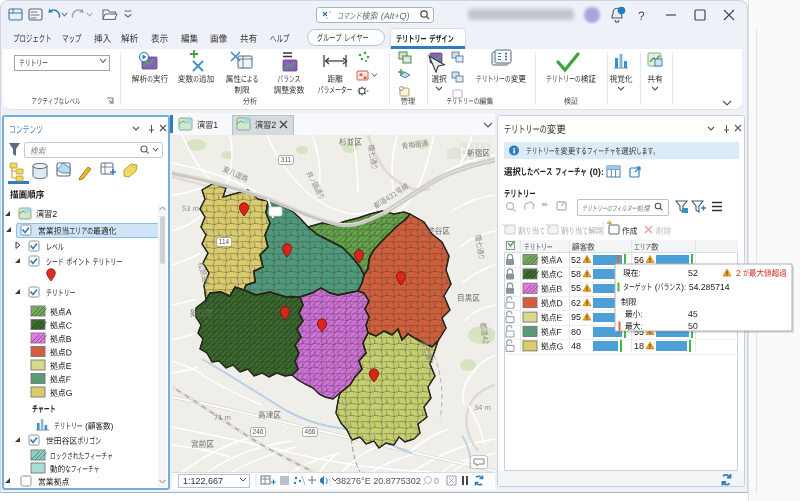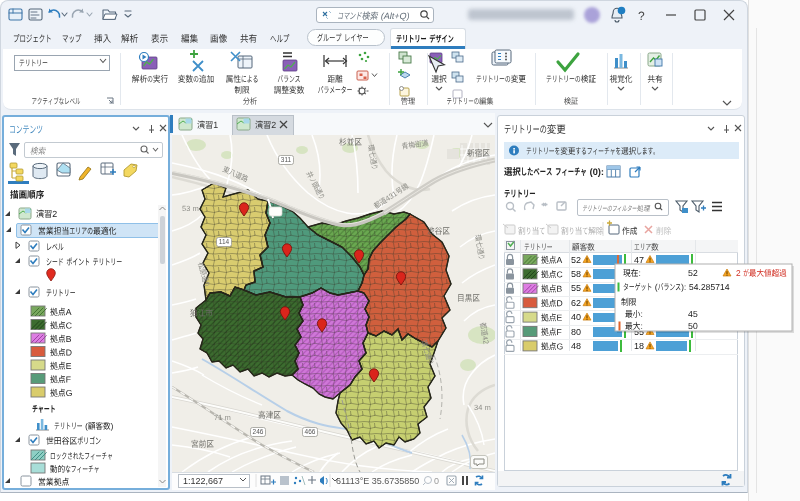--- a/index.html
+++ b/index.html
@@ -264,37 +264,37 @@
     </g>
     <g fill="#8a8a84" transform="translate(302.0 275.0)">
       <use href="#g157" transform="translate(0.0 0) scale(0.0375 -0.0375)"></use>
       <use href="#g156" transform="translate(4.2 0) scale(0.0375 -0.0375)"></use>
       <use href="#g168" transform="translate(10.6 0) scale(0.0375 -0.0375)"></use>
     </g>
   </svg>
 <div style="position:absolute;left:172px;top:472px;width:323px;height:18px;background:#fdfdfd;border-top:1px solid #d8dde2;"></div>
 <div style="position:absolute;left:178px;top:474px;width:72px;height:14px;background:#fff;border:1px solid #b9c0c8;"></div>
 <div style="position:absolute;left:183px;top:476px;font-size:9px;color:#333;font-family:'Liberation Sans',sans-serif;">1:122,667</div>
-<div style="position:absolute;left:336px;top:476px;font-size:9px;color:#555;font-family:'Liberation Sans',sans-serif;">61113°E 35.6735850</div>
+<div style="position:absolute;left:336px;top:476px;font-size:9px;color:#555;font-family:'Liberation Sans',sans-serif;">38276°E 20.8775302</div>
 <div style="position:absolute;left:434px;top:476px;font-size:9px;color:#999;font-family:'Liberation Sans',sans-serif;">0</div>
 <div style="position:absolute;left:470px;top:455px;width:18px;height:14px;background:#fbfbf9;border:1px solid #c5c5bd;border-radius:3px;"></div>
 <div style="position:absolute;left:497px;top:115px;width:248px;height:372px;background:#fff;border:1px solid #c9d1da;border-radius:3px;"></div>
 <div style="position:absolute;left:504px;top:142px;width:235px;height:17px;background:#dcebf8;"></div>
 <div style="position:absolute;left:577px;top:199px;width:92px;height:17px;background:#fff;border:1px solid #b9c0c8;border-radius:2px;"></div>
 <div style="position:absolute;left:504px;top:240px;width:234px;height:231px;background:#fff;border:1px solid #c9d1da;"></div>
 <div style="position:absolute;left:504px;top:240px;width:234px;height:13px;background:#f4f5f6;border-bottom:1px solid #d9dde2;"></div>
 <div style="position:absolute;left:520px;top:240px;width:1px;height:111px;background:#e4e7ea;"></div>
 <div style="position:absolute;left:569px;top:240px;width:1px;height:111px;background:#e4e7ea;"></div>
 <div style="position:absolute;left:631px;top:240px;width:1px;height:111px;background:#e4e7ea;"></div>
 <div style="position:absolute;left:695px;top:240px;width:1px;height:111px;background:#e4e7ea;"></div>
 <div style="position:absolute;left:571px;top:254.5px;font-size:9px;color:#222;font-family:'Liberation Sans',sans-serif;">52</div>
 <div style="position:absolute;left:593px;top:255px;width:29px;height:9.5px;background:#4da0d6;"></div>
 <div style="position:absolute;left:617px;top:255px;width:2px;height:9.5px;background:#d86a3a;"></div>
 <div style="position:absolute;left:624px;top:254px;width:2px;height:11.5px;background:#3dbb3d;"></div>
-<div style="position:absolute;left:634px;top:254.5px;font-size:9px;color:#222;font-family:'Liberation Sans',sans-serif;">47</div>
+<div style="position:absolute;left:634px;top:254.5px;font-size:9px;color:#222;font-family:'Liberation Sans',sans-serif;">56</div>
 <div style="position:absolute;left:656px;top:255px;width:33px;height:9.5px;background:#4da0d6;"></div>
 <div style="position:absolute;left:691px;top:254px;width:2px;height:11.5px;background:#3dbb3d;"></div>
 <div style="position:absolute;left:504px;top:267.2px;width:234px;height:1px;background:#eceef0;"></div>
 <div style="position:absolute;left:571px;top:268.9px;font-size:9px;color:#222;font-family:'Liberation Sans',sans-serif;">58</div>
 <div style="position:absolute;left:593px;top:269.4px;width:29px;height:9.5px;background:#4da0d6;"></div>
 <div style="position:absolute;left:624px;top:268.4px;width:2px;height:11.5px;background:#3dbb3d;"></div>
 <div style="position:absolute;left:634px;top:268.9px;font-size:9px;color:#222;font-family:'Liberation Sans',sans-serif;">55</div>
 <div style="position:absolute;left:656px;top:269.4px;width:33px;height:9.5px;background:#4da0d6;"></div>
 <div style="position:absolute;left:691px;top:268.4px;width:2px;height:11.5px;background:#3dbb3d;"></div>
 <div style="position:absolute;left:504px;top:281.6px;width:234px;height:1px;background:#eceef0;"></div>
@@ -305,21 +305,21 @@
 <div style="position:absolute;left:656px;top:283.8px;width:33px;height:9.5px;background:#4da0d6;"></div>
 <div style="position:absolute;left:691px;top:282.8px;width:2px;height:11.5px;background:#3dbb3d;"></div>
 <div style="position:absolute;left:504px;top:296px;width:234px;height:1px;background:#eceef0;"></div>
 <div style="position:absolute;left:571px;top:297.7px;font-size:9px;color:#222;font-family:'Liberation Sans',sans-serif;">62</div>
 <div style="position:absolute;left:593px;top:298.2px;width:29px;height:9.5px;background:#4da0d6;"></div>
 <div style="position:absolute;left:624px;top:297.2px;width:2px;height:11.5px;background:#3dbb3d;"></div>
 <div style="position:absolute;left:634px;top:297.7px;font-size:9px;color:#222;font-family:'Liberation Sans',sans-serif;">52</div>
 <div style="position:absolute;left:656px;top:298.2px;width:33px;height:9.5px;background:#4da0d6;"></div>
 <div style="position:absolute;left:691px;top:297.2px;width:2px;height:11.5px;background:#3dbb3d;"></div>
 <div style="position:absolute;left:504px;top:310.4px;width:234px;height:1px;background:#eceef0;"></div>
-<div style="position:absolute;left:571px;top:312.1px;font-size:9px;color:#222;font-family:'Liberation Sans',sans-serif;">40</div>
+<div style="position:absolute;left:571px;top:312.1px;font-size:9px;color:#222;font-family:'Liberation Sans',sans-serif;">95</div>
 <div style="position:absolute;left:593px;top:312.6px;width:29px;height:9.5px;background:#4da0d6;"></div>
 <div style="position:absolute;left:624px;top:311.6px;width:2px;height:11.5px;background:#3dbb3d;"></div>
 <div style="position:absolute;left:634px;top:312.1px;font-size:9px;color:#222;font-family:'Liberation Sans',sans-serif;">58</div>
 <div style="position:absolute;left:656px;top:312.6px;width:33px;height:9.5px;background:#4da0d6;"></div>
 <div style="position:absolute;left:691px;top:311.6px;width:2px;height:11.5px;background:#3dbb3d;"></div>
 <div style="position:absolute;left:504px;top:324.8px;width:234px;height:1px;background:#eceef0;"></div>
 <div style="position:absolute;left:571px;top:326.5px;font-size:9px;color:#222;font-family:'Liberation Sans',sans-serif;">80</div>
 <div style="position:absolute;left:593px;top:327px;width:29px;height:9.5px;background:#4da0d6;"></div>
 <div style="position:absolute;left:624px;top:326px;width:2px;height:11.5px;background:#3dbb3d;"></div>
 <div style="position:absolute;left:634px;top:326.5px;font-size:9px;color:#222;font-family:'Liberation Sans',sans-serif;">55</div>

